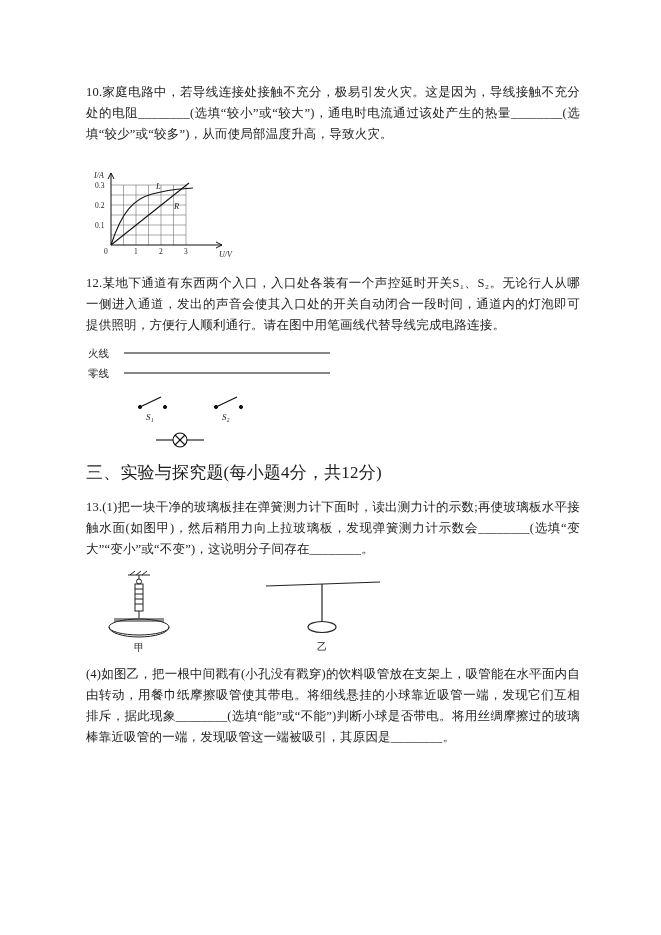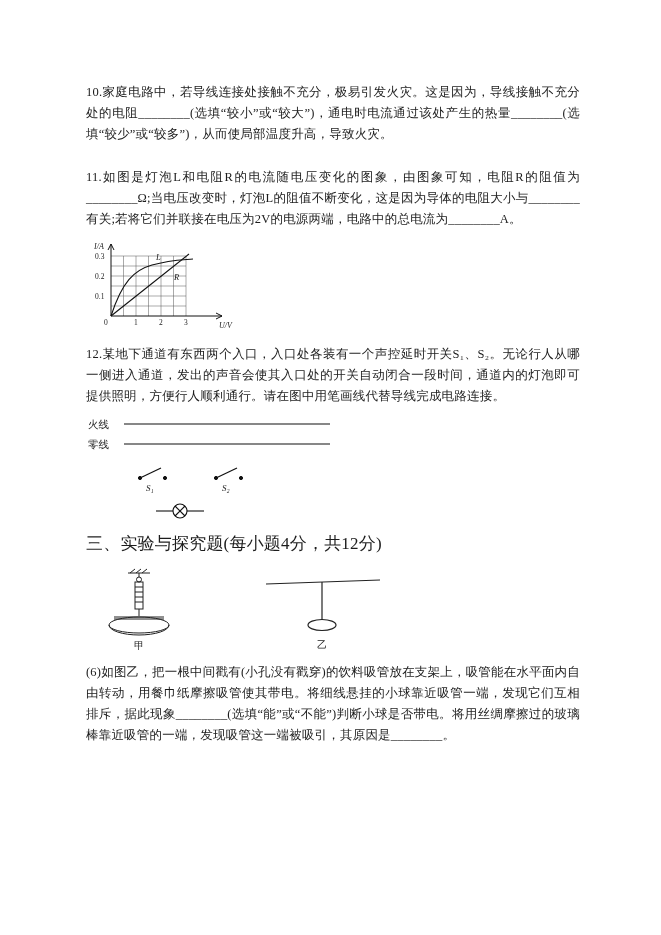--- a/index.html
+++ b/index.html
@@ -49,21 +49,20 @@
   .sw-label { font-size:9px; font-style:italic; }
   .fig-label { font-size:10px; }
 </style>
 </head>
 <body>
 
 <div class="page">
 
   <p class="q mb-lg">10.家庭电路中，若导线连接处接触不充分，极易引发火灾。这是因为，导线接触不充分处的电阻________(选填“较小”或“较大”)，通电时电流通过该处产生的热量________(选填“较少”或“较多”)，从而使局部温度升高，导致火灾。</p>
 
-  <p class="q mb-sm">11.如图是灯泡L和电阻R的电流随电压变化的图象，由图象可知，电阻R的阻值为________Ω;当电压改变时，灯泡L的阻值不断变化，这是因为导体的电阻大小与________有关;若将它们并联接在电压为2V的电源两端，电路中的总电流为________A。</p>
 
   <div class="graph-wrap">
     <svg width="150" height="96" viewBox="0 0 150 96">
 
       <g stroke="#555" stroke-width="0.5">
         <line x1="37.5" y1="18" x2="37.5" y2="78"></line>
         <line x1="50" y1="18" x2="50" y2="78"></line>
         <line x1="62.5" y1="18" x2="62.5" y2="78"></line>
         <line x1="75" y1="18" x2="75" y2="78"></line>
         <line x1="87.5" y1="18" x2="87.5" y2="78"></line>
@@ -128,20 +127,21 @@
         <circle cx="92" cy="96" r="7"></circle>
         <line x1="87" y1="91" x2="97" y2="101"></line>
         <line x1="97" y1="91" x2="87" y2="101"></line>
         <line x1="99" y1="96" x2="116" y2="96"></line>
       </g>
     </svg>
   </div>
 
   <p class="q section-head mb-md">三、实验与探究题(每小题4分，共12分)</p>
 
+  <p class="q mb-sm">13.(1)把一块干净的玻璃板挂在弹簧测力计下面时，读出测力计的示数;再使玻璃板水平接触水面(如图甲)，然后稍用力向上拉玻璃板，发现弹簧测力计示数会________(选填“变大”“变小”或“不变”)，这说明分子间存在________。</p>
 
   <div class="figures-row">
 
     <svg width="100" height="84" viewBox="0 0 100 84">
       <g stroke="#222" fill="none" stroke-width="1">
         <line x1="36" y1="5" x2="58" y2="5"></line>
         <path d="M38,5 l5,-4 M44,5 l5,-4 M50,5 l5,-4"></path>
         <line x1="47" y1="5" x2="47" y2="9"></line>
         <circle cx="47" cy="11.5" r="2.5"></circle>
         <rect x="43" y="14" width="8" height="27"></rect>
@@ -161,16 +161,16 @@
     <svg width="150" height="80" viewBox="0 0 150 80">
       <g stroke="#222" fill="none" stroke-width="1.2">
         <line x1="14" y1="12" x2="128" y2="8"></line>
         <line x1="70" y1="10" x2="70" y2="48"></line>
         <ellipse cx="70" cy="53" rx="14" ry="5.5"></ellipse>
       </g>
       <text class="fig-label" x="65" y="76">乙</text>
     </svg>
   </div>
 
-  <p class="q mb-md">(6)如图乙，把一根中间戳有(小孔没有戳穿)的饮料吸管放在支架上，吸管能在水平面内自由转动，用餐巾纸摩擦吸管使其带电。将细线悬挂的小球靠近吸管一端，发现它们互相排斥，据此现象________(选填“能”或“不能”)判断小球是否带电。将用丝绸摩擦过的玻璃棒靠近吸管的一端，发现吸管这一端被吸引，其原因是________。</p>
+  <p class="q mb-md">(4)如图乙，把一根中间戳有(小孔没有戳穿)的饮料吸管放在支架上，吸管能在水平面内自由转动，用餐巾纸摩擦吸管使其带电。将细线悬挂的小球靠近吸管一端，发现它们互相排斥，据此现象________(选填“能”或“不能”)判断小球是否带电。将用丝绸摩擦过的玻璃棒靠近吸管的一端，发现吸管这一端被吸引，其原因是________。</p>
 
 
 </div>
 
 </body></html>

